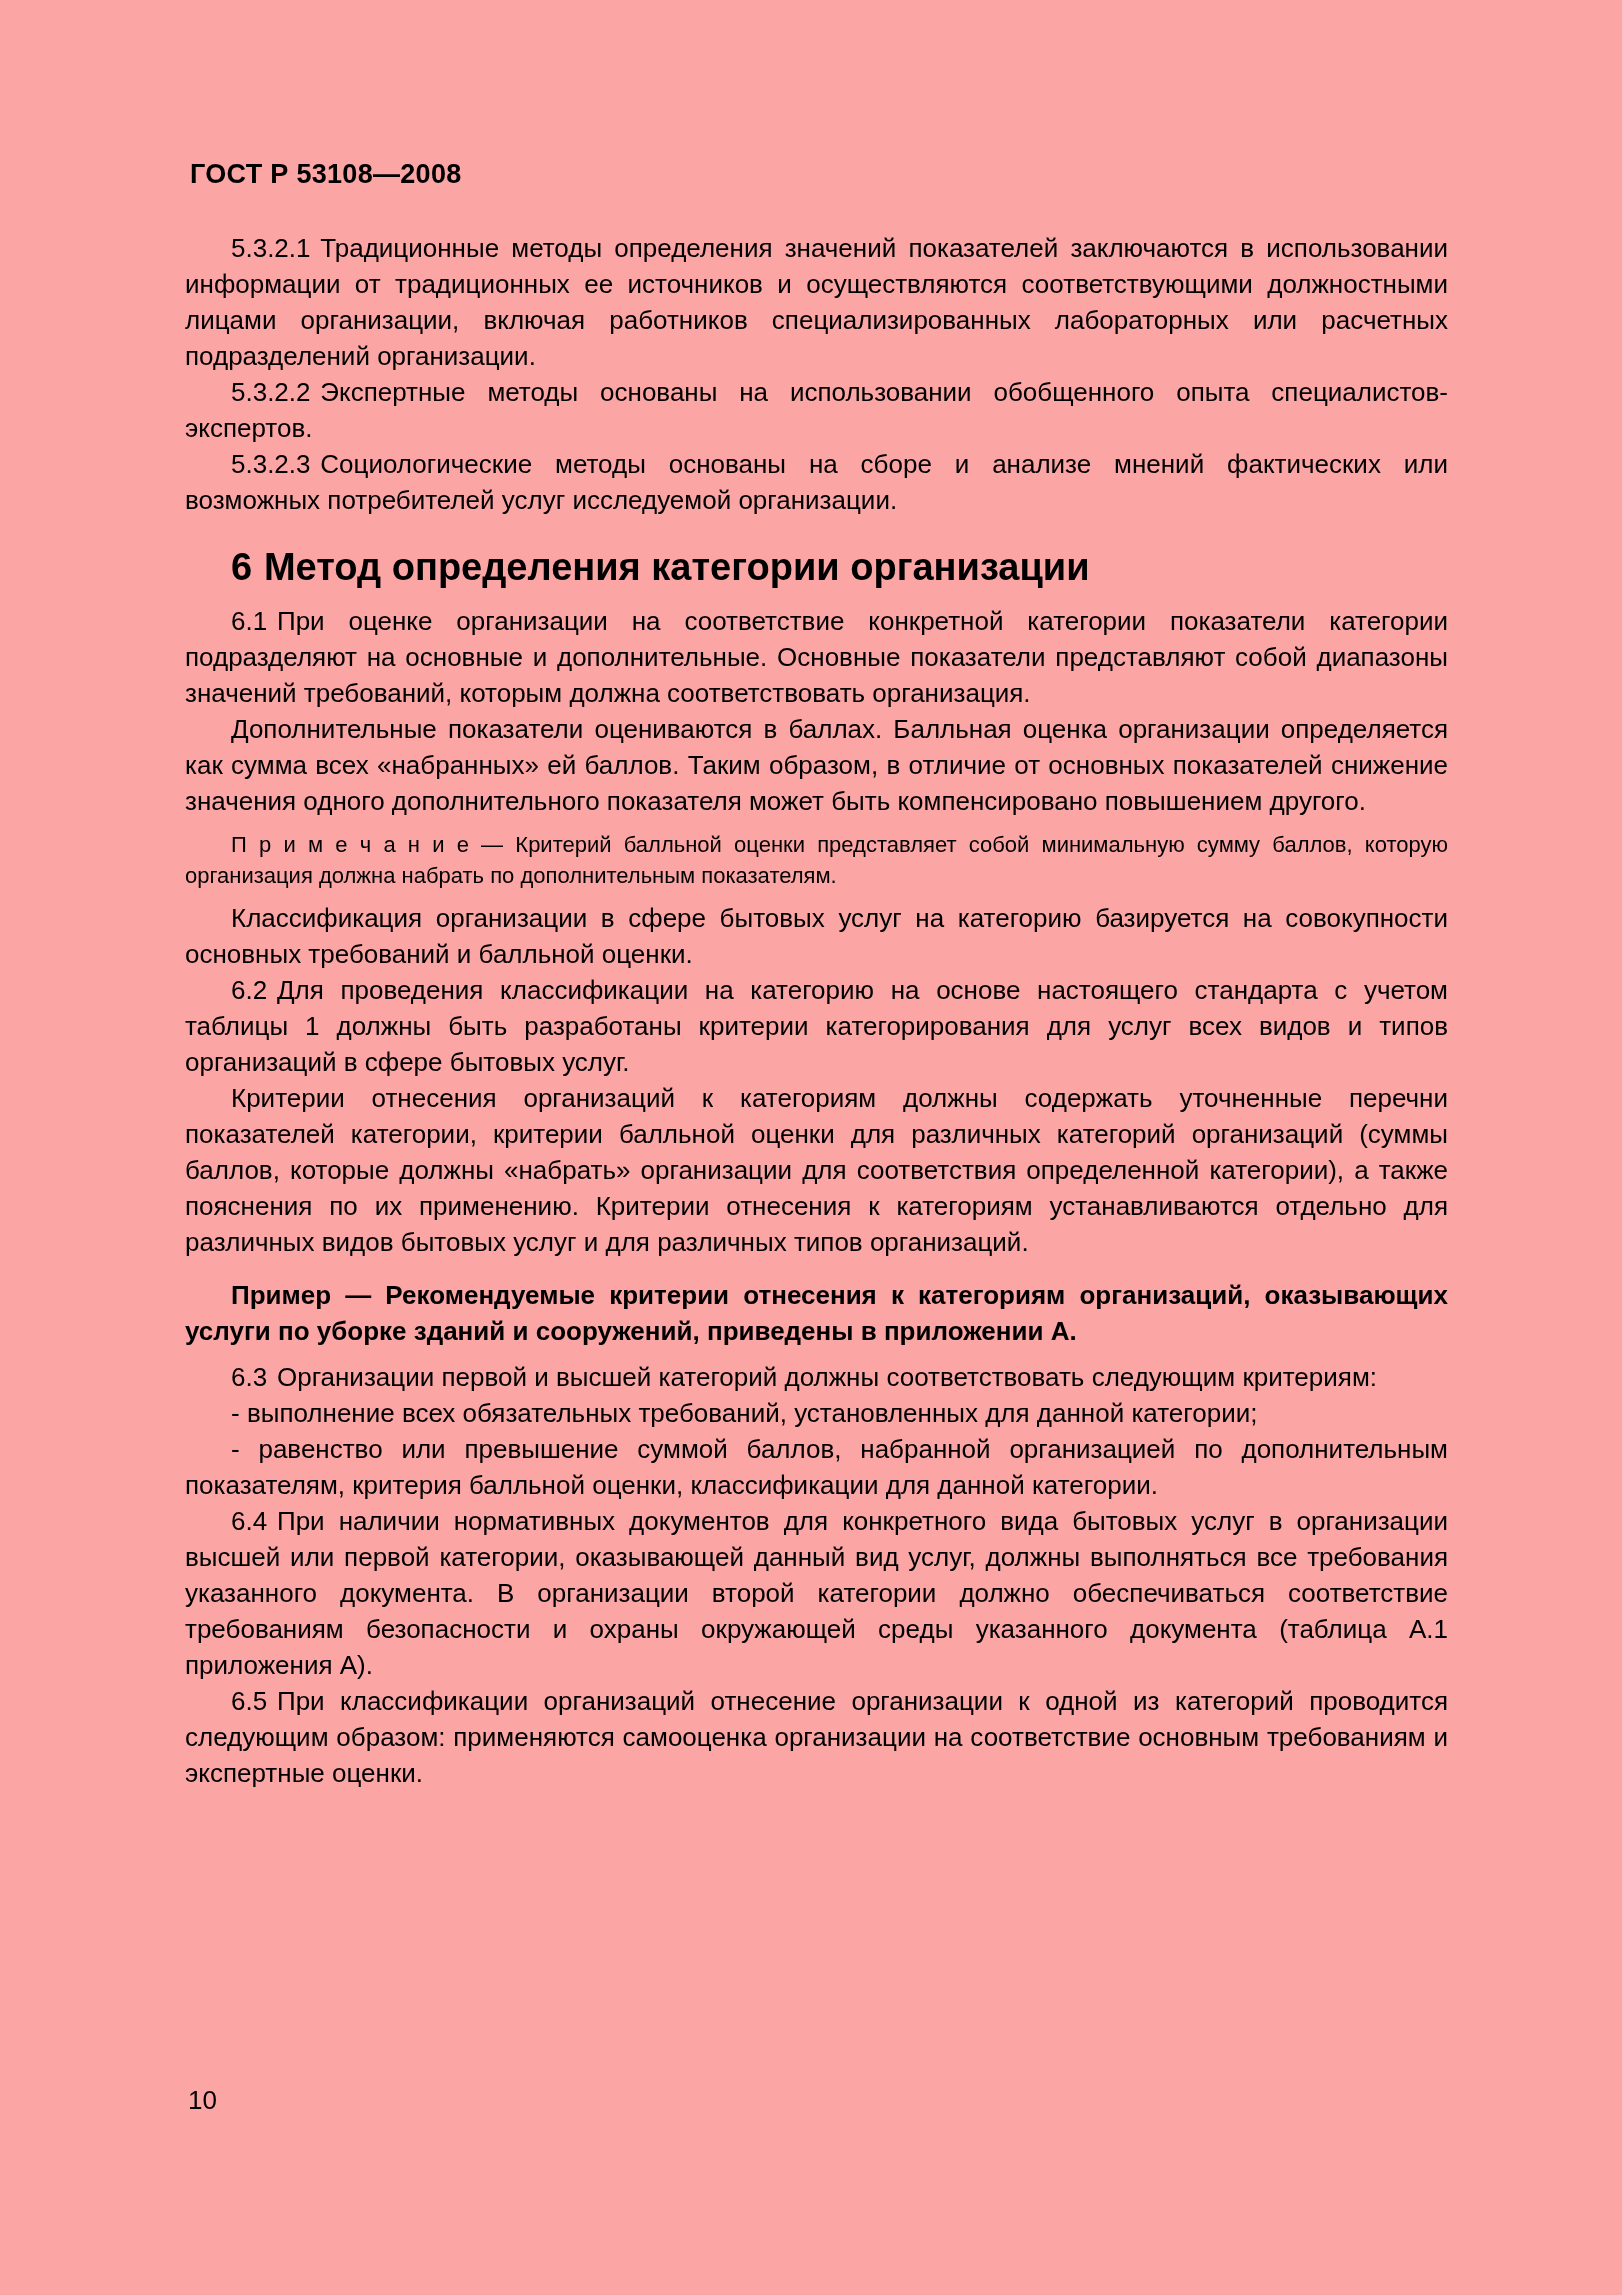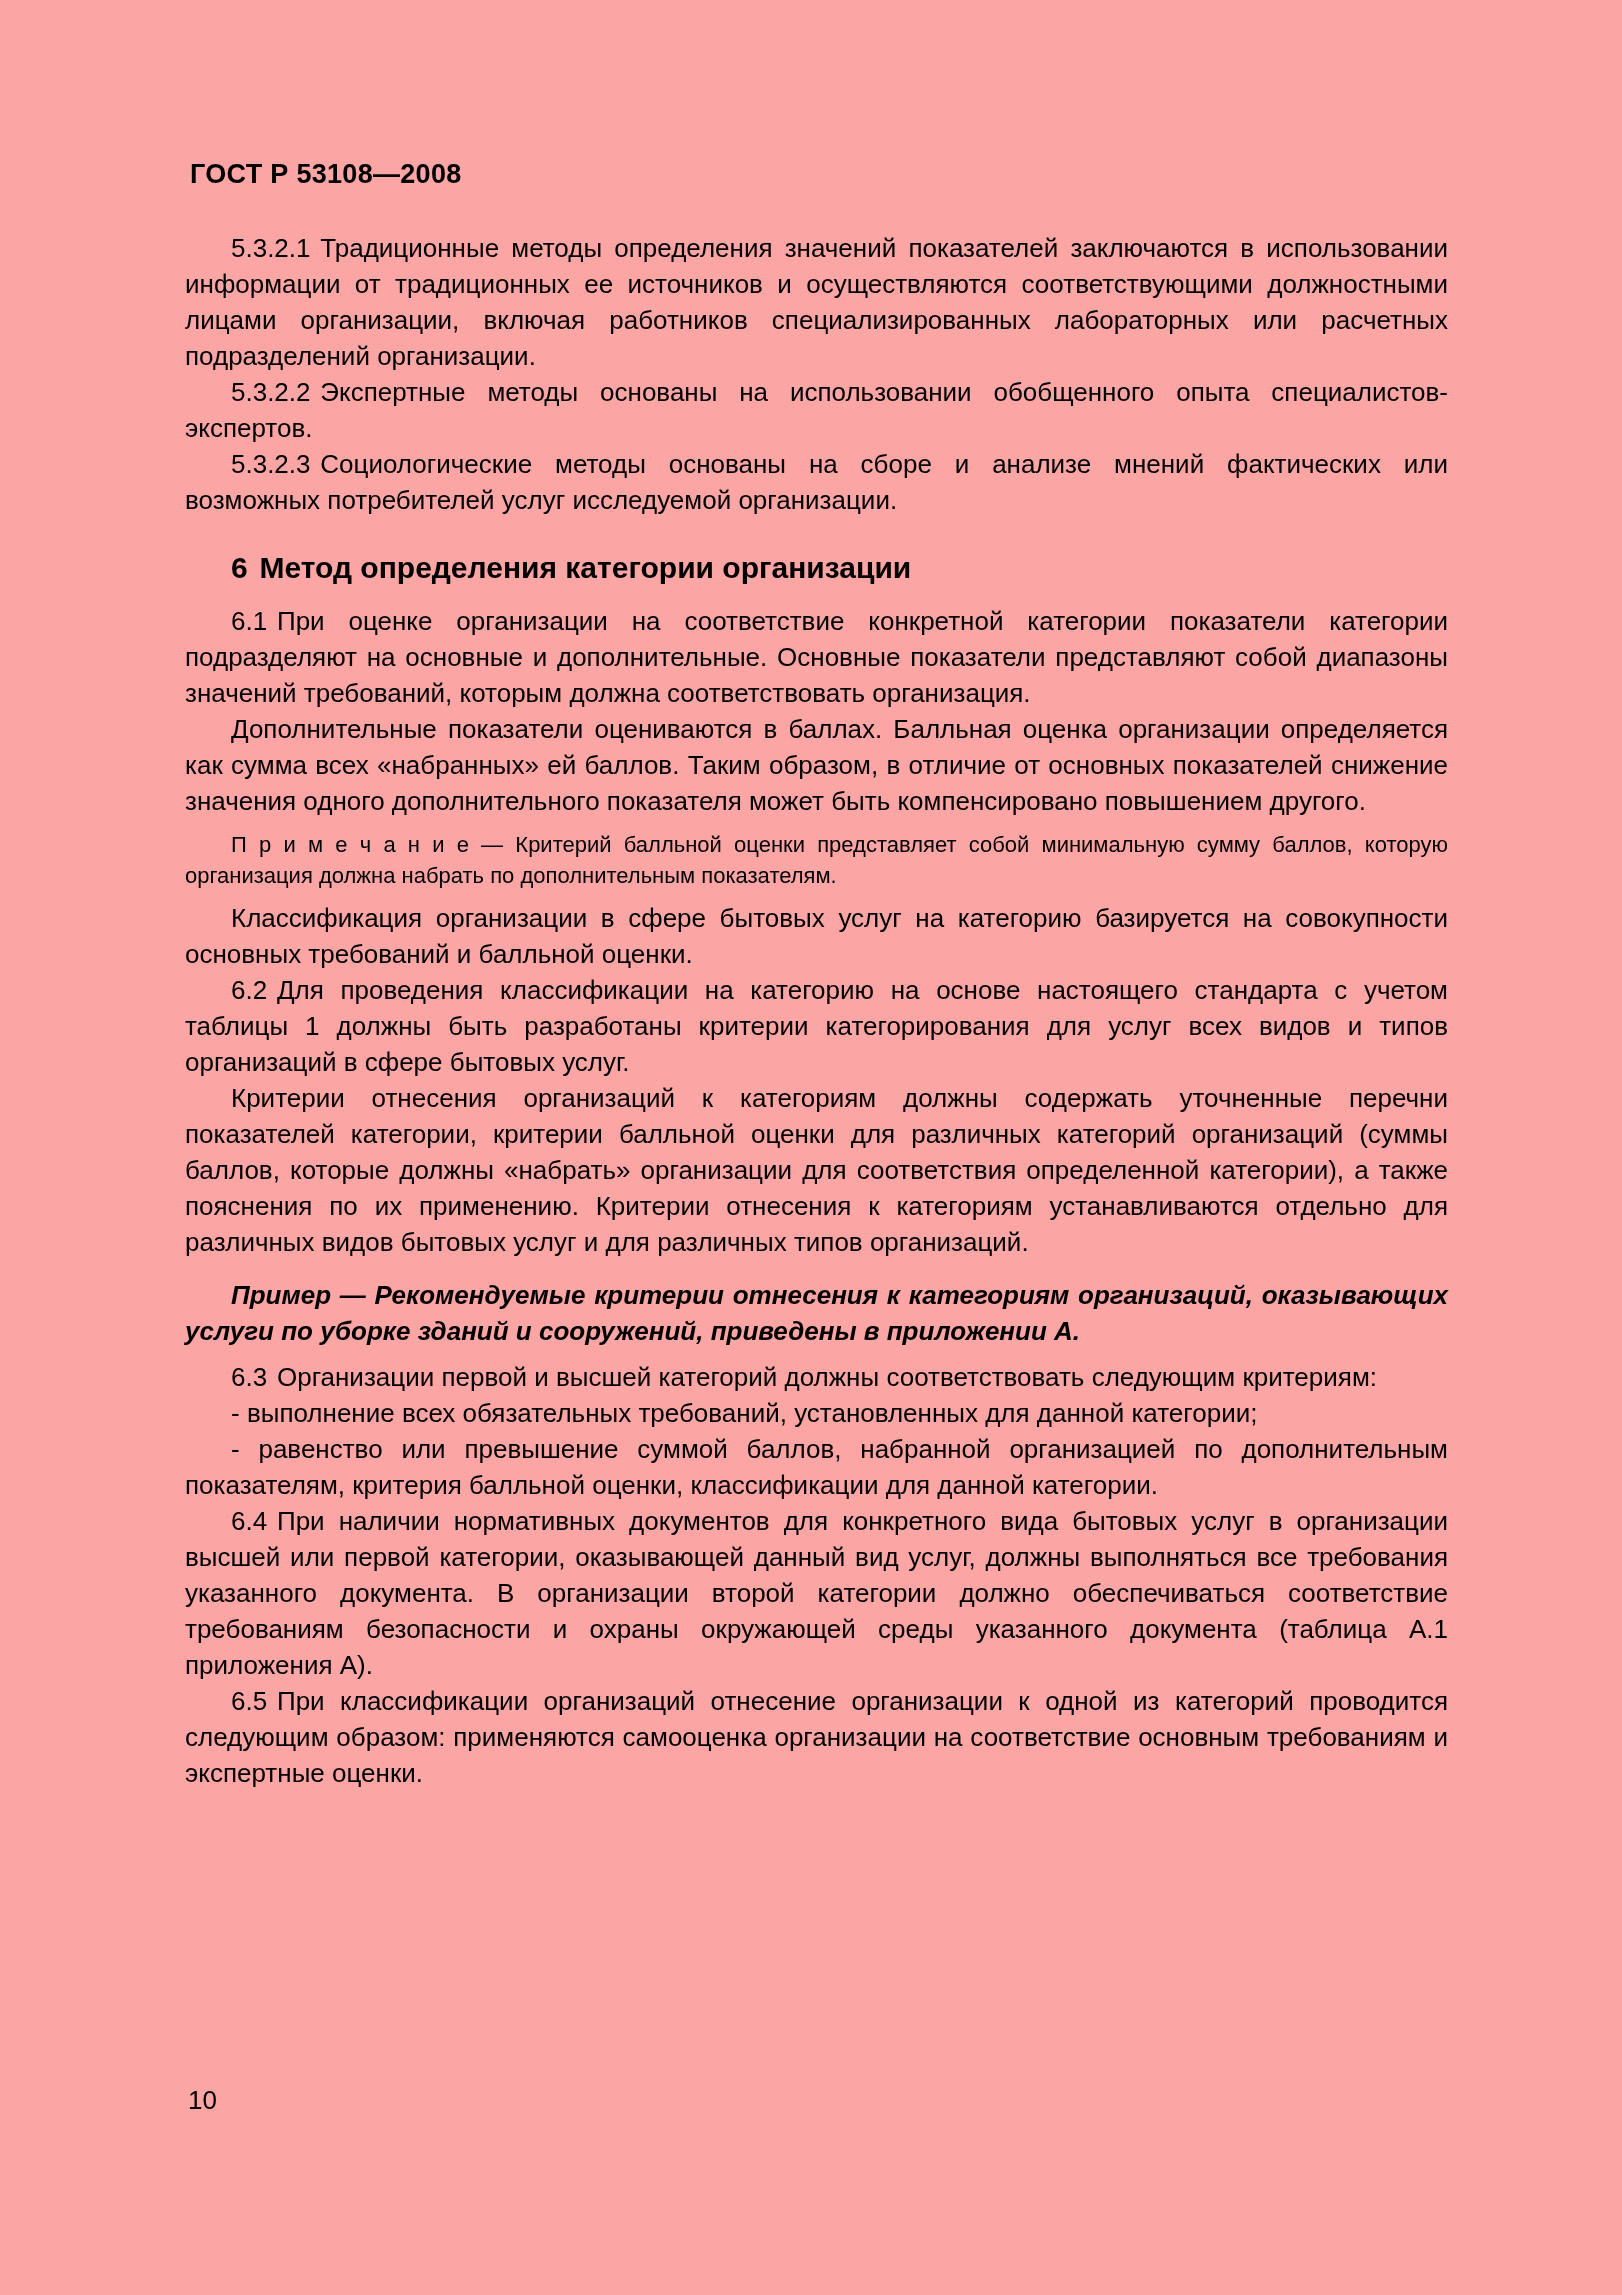--- a/index.html
+++ b/index.html
@@ -33,37 +33,36 @@
     line-height: 36px;
     text-align: justify;
   }
   .content p {
     margin: 0;
     padding: 0;
     text-indent: 46px;
   }
   .cnum { margin-right: 9.8px; }
   .section-heading {
-    font-size: 30px;
+    font-size: 38px;
     line-height: 41px;
     font-weight: bold;
     margin: 29.4px 0 14.4px 0;
     text-indent: 46px;
     text-align: left;
   }
   .hnum { margin-right: 11.8px; }
   .note {
     font-size: 22px;
     line-height: 31px;
     margin-top: 10.5px !important;
     margin-bottom: 9.2px !important;
   }
   .example {
     font-weight: bold;
-    font-style: italic;
     margin-top: 17px !important;
     margin-bottom: 9.2px !important;
   }
   .page-number {
     position: absolute;
     left: 188px;
     top: 2085px;
     font-size: 26px;
   }
 </style>

